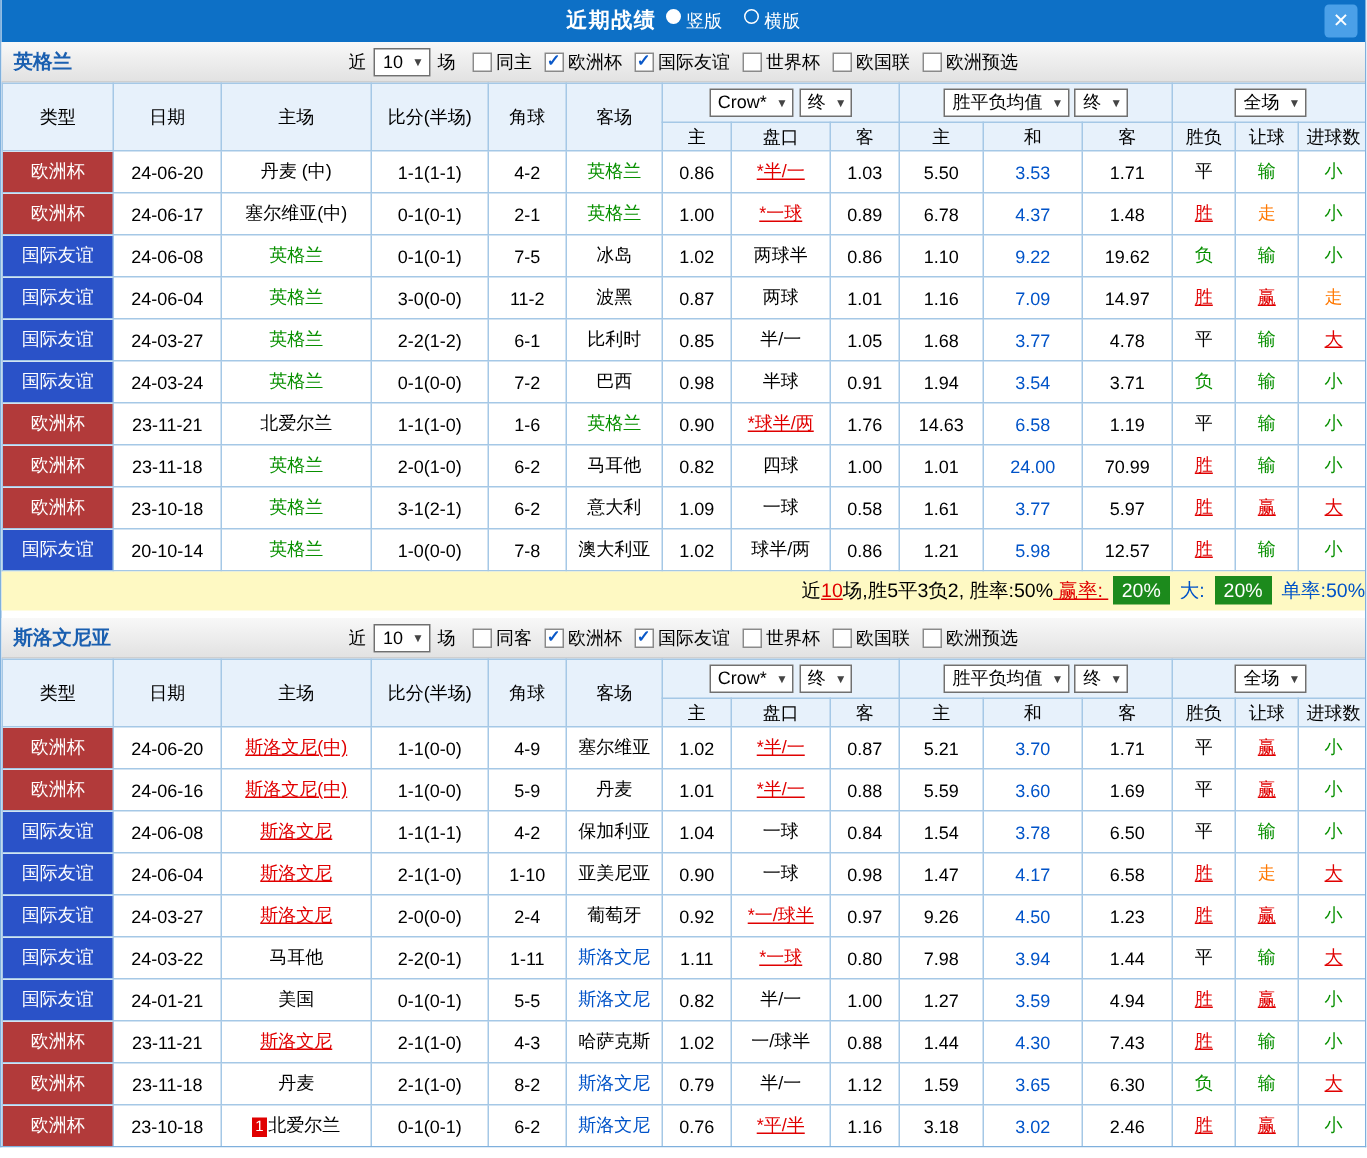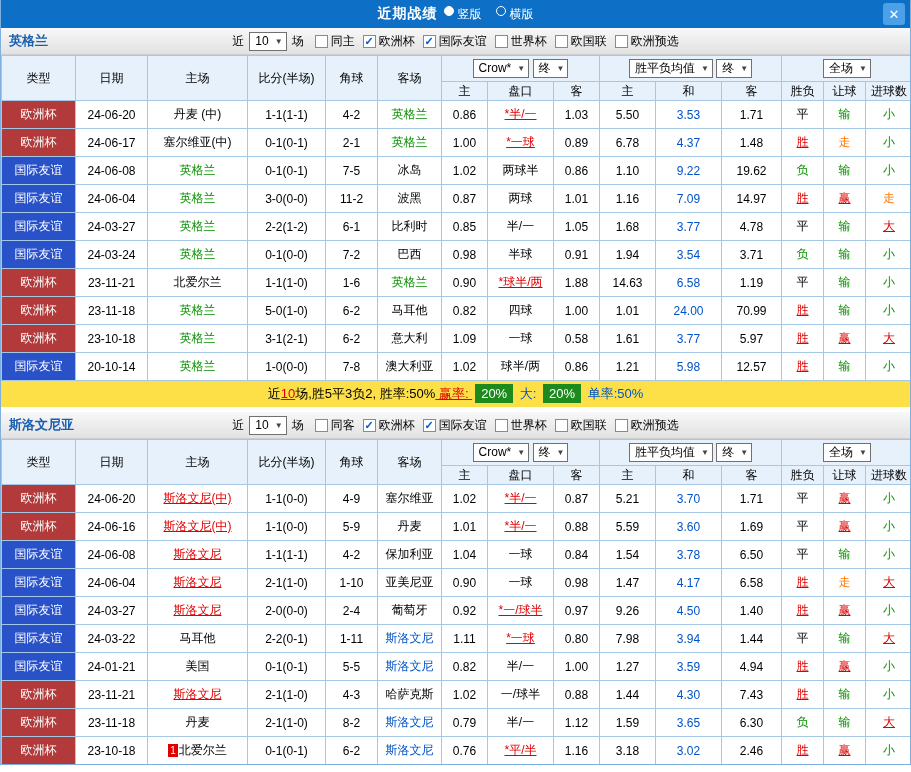--- a/index.html
+++ b/index.html
@@ -47,21 +47,21 @@
   td.type.euro { background: #b23a3a; }
   td.type.friendly { background: #2a52c8; }
 
   .c-red { color: #e00000; text-decoration: underline; }
   .c-green { color: #089000; }
   .c-orange { color: #ff7800; }
   .c-blue { color: #0053c8; }
   .badge-num { background: #e00000; color: #fff; font-size: 10px; padding: 0 2px; margin-right: 1px; display: inline-block; line-height: 13px; }
 
   
-  .summary { height: 26px; line-height: 26px; text-align: center; font-size: 13px; background: #fde047; }
+  .summary { height: 26px; line-height: 26px; text-align: right; font-size: 13px; background: #fef9c3; }
   .summary span { display: inline; white-space: pre; }
   .sum-badge { background: #1c8a1c; color: #fff; padding: 2px 6px; margin: 0 3px; white-space: nowrap; }
 </style>
 </head>
 <body>
 
 <div class="page">
 
   <div class="topbar">
     <span class="topbar-title">近期战绩</span>
@@ -290,33 +290,33 @@
           </tr>
           <tr class="match-row">
             <td class="type euro">欧洲杯</td>
             <td>23-11-21</td>
             <td>北爱尔兰</td>
             <td>1-1(1-0)</td>
             <td>1-6</td>
             <td class="c-green">英格兰</td>
             <td>0.90</td>
             <td class="c-red">*球半/两</td>
-            <td>1.88</td>
+            <td>1.76</td>
             <td>14.63</td>
             <td class="c-blue">6.58</td>
             <td>1.19</td>
             <td>平</td>
             <td class="c-green">输</td>
             <td class="c-green">小</td>
           </tr>
           <tr class="match-row">
             <td class="type euro">欧洲杯</td>
             <td>23-11-18</td>
             <td class="c-green">英格兰</td>
-            <td>5-0(1-0)</td>
+            <td>2-0(1-0)</td>
             <td>6-2</td>
             <td>马耳他</td>
             <td>0.82</td>
             <td>四球</td>
             <td>1.00</td>
             <td>1.01</td>
             <td class="c-blue">24.00</td>
             <td>70.99</td>
             <td class="c-red">胜</td>
             <td class="c-green">输</td>
@@ -541,21 +541,21 @@
             <td>24-03-27</td>
             <td class="c-red">斯洛文尼</td>
             <td>2-0(0-0)</td>
             <td>2-4</td>
             <td>葡萄牙</td>
             <td>0.92</td>
             <td class="c-red">*一/球半</td>
             <td>0.97</td>
             <td>9.26</td>
             <td class="c-blue">4.50</td>
-            <td>1.40</td>
+            <td>1.23</td>
             <td class="c-red">胜</td>
             <td class="c-red">赢</td>
             <td class="c-green">小</td>
           </tr>
           <tr class="match-row">
             <td class="type friendly">国际友谊</td>
             <td>24-03-22</td>
             <td>马耳他</td>
             <td>2-2(0-1)</td>
             <td>1-11</td>

